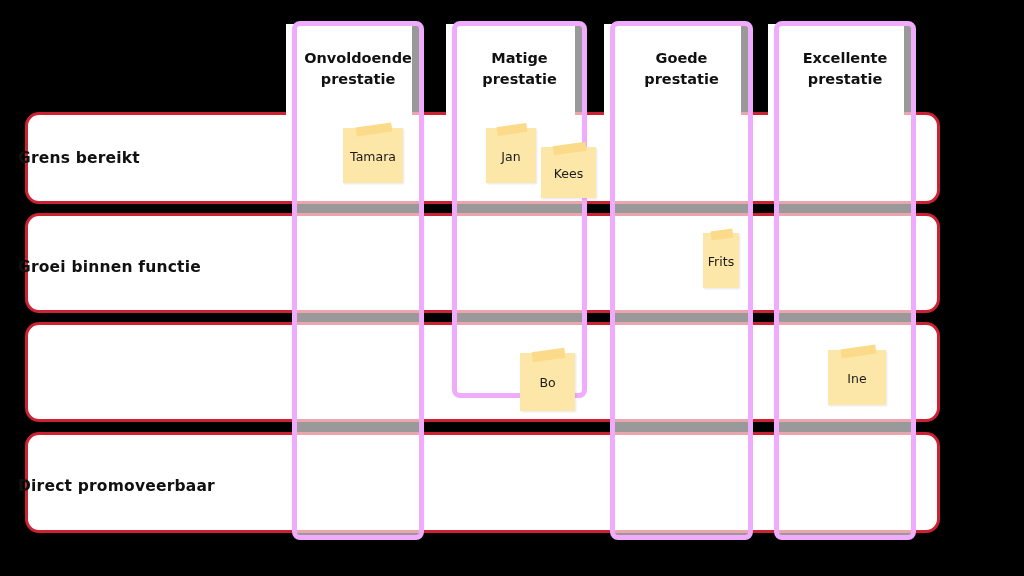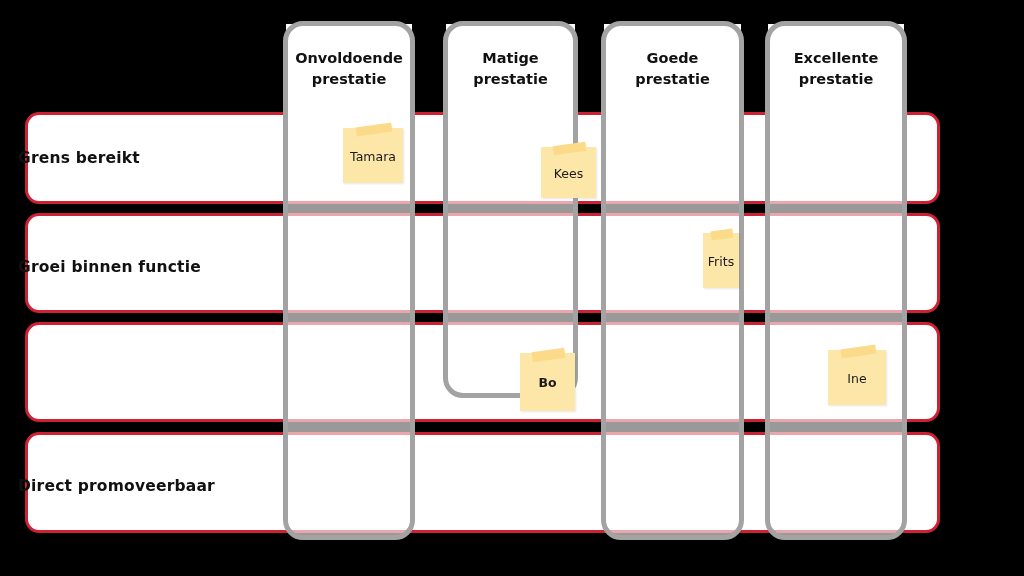--- a/index.html
+++ b/index.html
@@ -42,23 +42,24 @@
     white-space: nowrap;
     z-index: 4;
     text-align: right;
   }
 
   
   .col-card {
     position: absolute;
     box-sizing: border-box;
     background: rgba(255,255,255,0.60);
-    border: 5px solid #a3a3a3;
-    border-radius: 20px;
+    border: 5px solid #f0abfc;
+    border-radius: 8px;
     z-index: 3;
+    margin-left: 9px;
   }
   .col-head {
     position: absolute;
     left: 0;
     right: 0;
     top: 22px;
     text-align: center;
     font-size: 14.5px;
     font-weight: bold;
     line-height: 1.45;
@@ -147,32 +148,36 @@
 
   <div class="row-label" style="top:158px;">Grens bereikt</div>
   <div class="row-label" style="top:267px;">Groei binnen functie</div>
   <div class="row-label" style="top:486px;">Direct promoveerbaar</div>
 
   <div class="note" style="left:315px; top:128px; width:60px; height:55px;">
     <div class="tape"></div>
     <div class="note-text">Tamara</div>
   </div>
 
+  <div class="note" style="left:458px; top:128px; width:50px; height:55px;">
+    <div class="tape"></div>
+    <div class="note-text">Jan</div>
+  </div>
 
   <div class="note" style="left:513px; top:147px; width:55px; height:51px;">
     <div class="tape"></div>
     <div class="note-text">Kees</div>
   </div>
 
   <div class="note" style="left:675px; top:233px; width:36px; height:55px;">
     <div class="tape"></div>
     <div class="note-text">Frits</div>
   </div>
 
-  <div class="note" style="left:492px; top:353px; width:55px; height:58px;font-weight:bold;">
+  <div class="note" style="left:492px; top:353px; width:55px; height:58px;">
     <div class="tape"></div>
     <div class="note-text">Bo</div>
   </div>
 
   <div class="note" style="left:800px; top:350px; width:58px; height:55px;">
     <div class="tape"></div>
     <div class="note-text">Ine</div>
   </div>
 
 </div>

